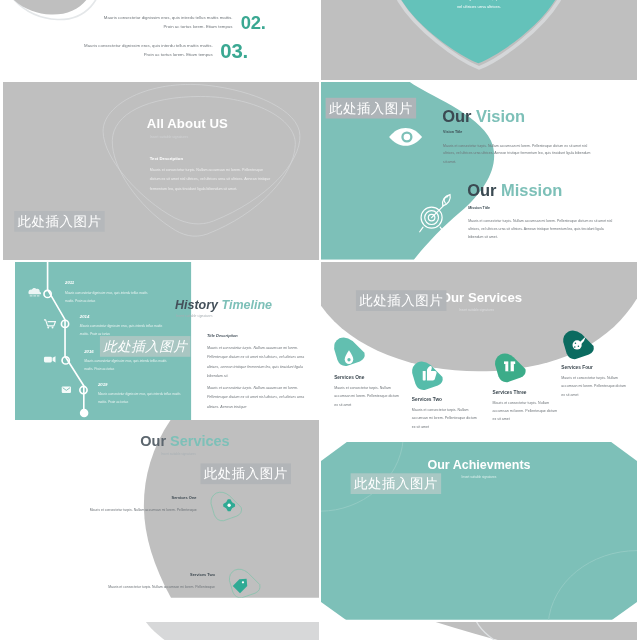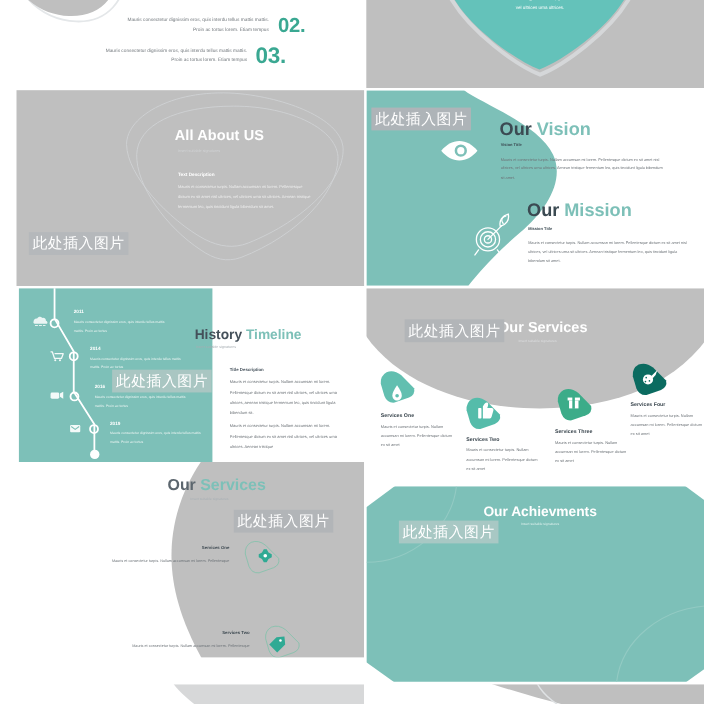--- a/index.html
+++ b/index.html
@@ -1,18 +1,18 @@
 <!DOCTYPE html>
 <html><head>
 <meta charset="utf-8">
 <style>
   * { box-sizing: border-box; margin:0; padding:0; }
   html,body { width:640px; height:640px; overflow:hidden; background:#fff;
     font-family:"Liberation Sans", sans-serif; -webkit-font-smoothing:antialiased; }
-  #deck { position:absolute; inset:0;margin-left:12px; }
+  #deck { position:absolute; inset:0; }
   .slide { position:absolute; width:316px; height:177.75px; overflow:hidden; background:#fff; }
   .sv { position:absolute; left:0; top:0; width:960px; height:540px;
         transform:scale(0.3291667); transform-origin:0 0; }
   .cn-tag { position:absolute; background:#b5b8bb; color:#fff; font-size:41px;
             letter-spacing:1.5px; padding:10px 10px; line-height:1.05; font-family:"DejaVu Sans", sans-serif; }
 </style>
 </head>
 <body>
 
 <div id="deck">
@@ -85,21 +85,21 @@
   <div style="position:absolute; left:368px; top:77px; font-size:50px; font-weight:bold; color:#3b4a52;"><span>Our</span> <span style="color:#7dc0b8">Vision</span></div>
   <div style="position:absolute; left:371px; top:146px; font-size:11px; font-weight:bold; color:#3b4a52;">Vision Title</div>
   <div style="position:absolute; left:371px; top:180px; width:452px; font-size:10.6px; line-height:2.3; color:#6d7378;">Mauris et consectetur turpis. Nullam accumsan mi lorem. Pellentesque dictum ex sit amet nisl ultrices, vel ultrices urna ultrices. Aenean tristique fermentum leo, quis tincidunt ligula bibendum sit amet.</div>
   <div style="position:absolute; left:444px; top:301px; font-size:50px; font-weight:bold; color:#3b4a52;"><span>Our</span> <span style="color:#7dc0b8">Mission</span></div>
   <div style="position:absolute; left:447px; top:376px; font-size:11px; font-weight:bold; color:#3b4a52;">Mission Title</div>
   <div style="position:absolute; left:447px; top:410px; width:452px; font-size:10.6px; line-height:2.3; color:#6d7378;">Mauris et consectetur turpis. Nullam accumsan mi lorem. Pellentesque dictum ex sit amet nisl ultrices, vel ultrices urna sit ultrices. Aenean tristique fermentum leo, quis tincidunt ligula bibendum sit amet.</div>
   <div class="cn-tag" style="left:14px; top:48px; background:#aeb4b8;">此处插入图片</div>
  </div>
 </div>
 
-<div class="slide" style="left:5px; top:262px;">
+<div class="slide" style="left:15px; top:262px;font-style:italic;">
  <div class="sv">
   <div style="position:absolute; left:0; top:0; width:535px; height:540px; background:#7dc0b8;"></div>
   <svg width="960" height="540" style="position:absolute;left:0;top:0">
     <path d="M 99 -20 L 99 84 L 152 175 L 152 286 L 209 376 L 209 459" fill="none" stroke="#ffffff" stroke-width="5"></path>
     <circle cx="99" cy="97" r="11" fill="none" stroke="#ffffff" stroke-width="5"></circle>
     <circle cx="152" cy="188" r="11" fill="none" stroke="#ffffff" stroke-width="5"></circle>
     <circle cx="154" cy="299" r="11" fill="none" stroke="#ffffff" stroke-width="5"></circle>
     <circle cx="208" cy="389" r="11" fill="none" stroke="#ffffff" stroke-width="5"></circle>
     <circle cx="210" cy="459" r="13" fill="#ffffff"></circle>
     <g fill="#ffffff" opacity="0.85">

